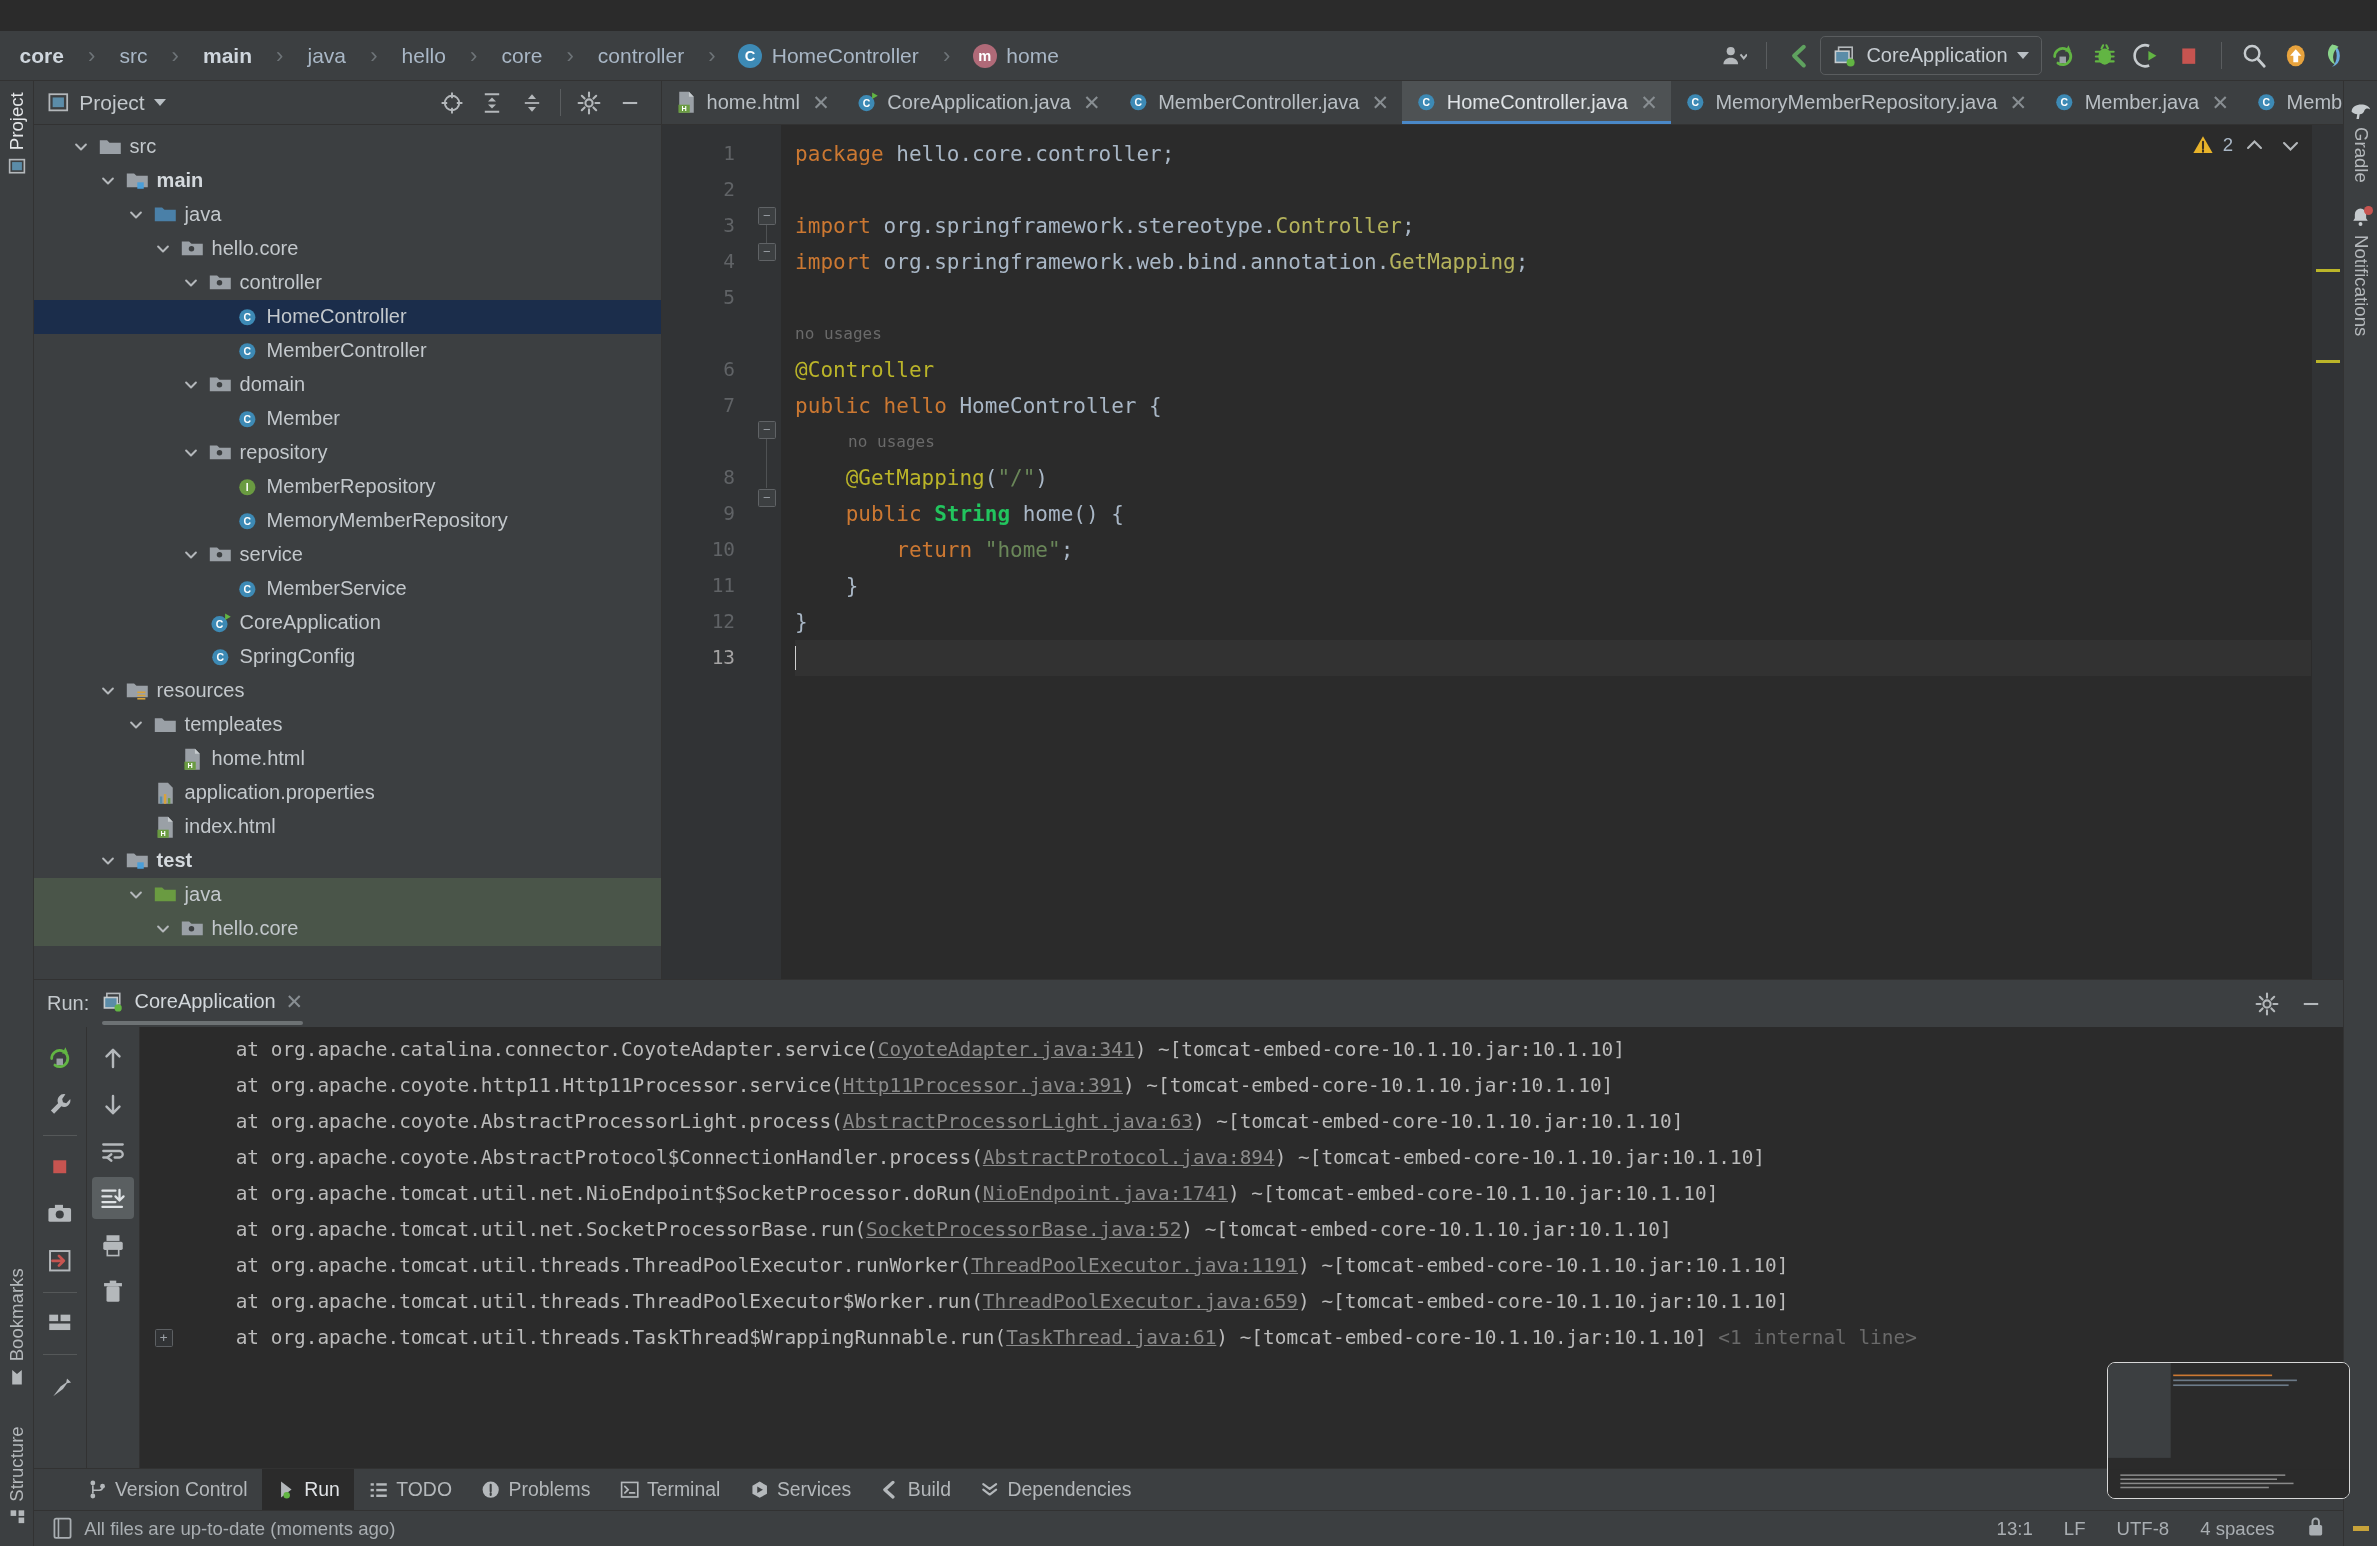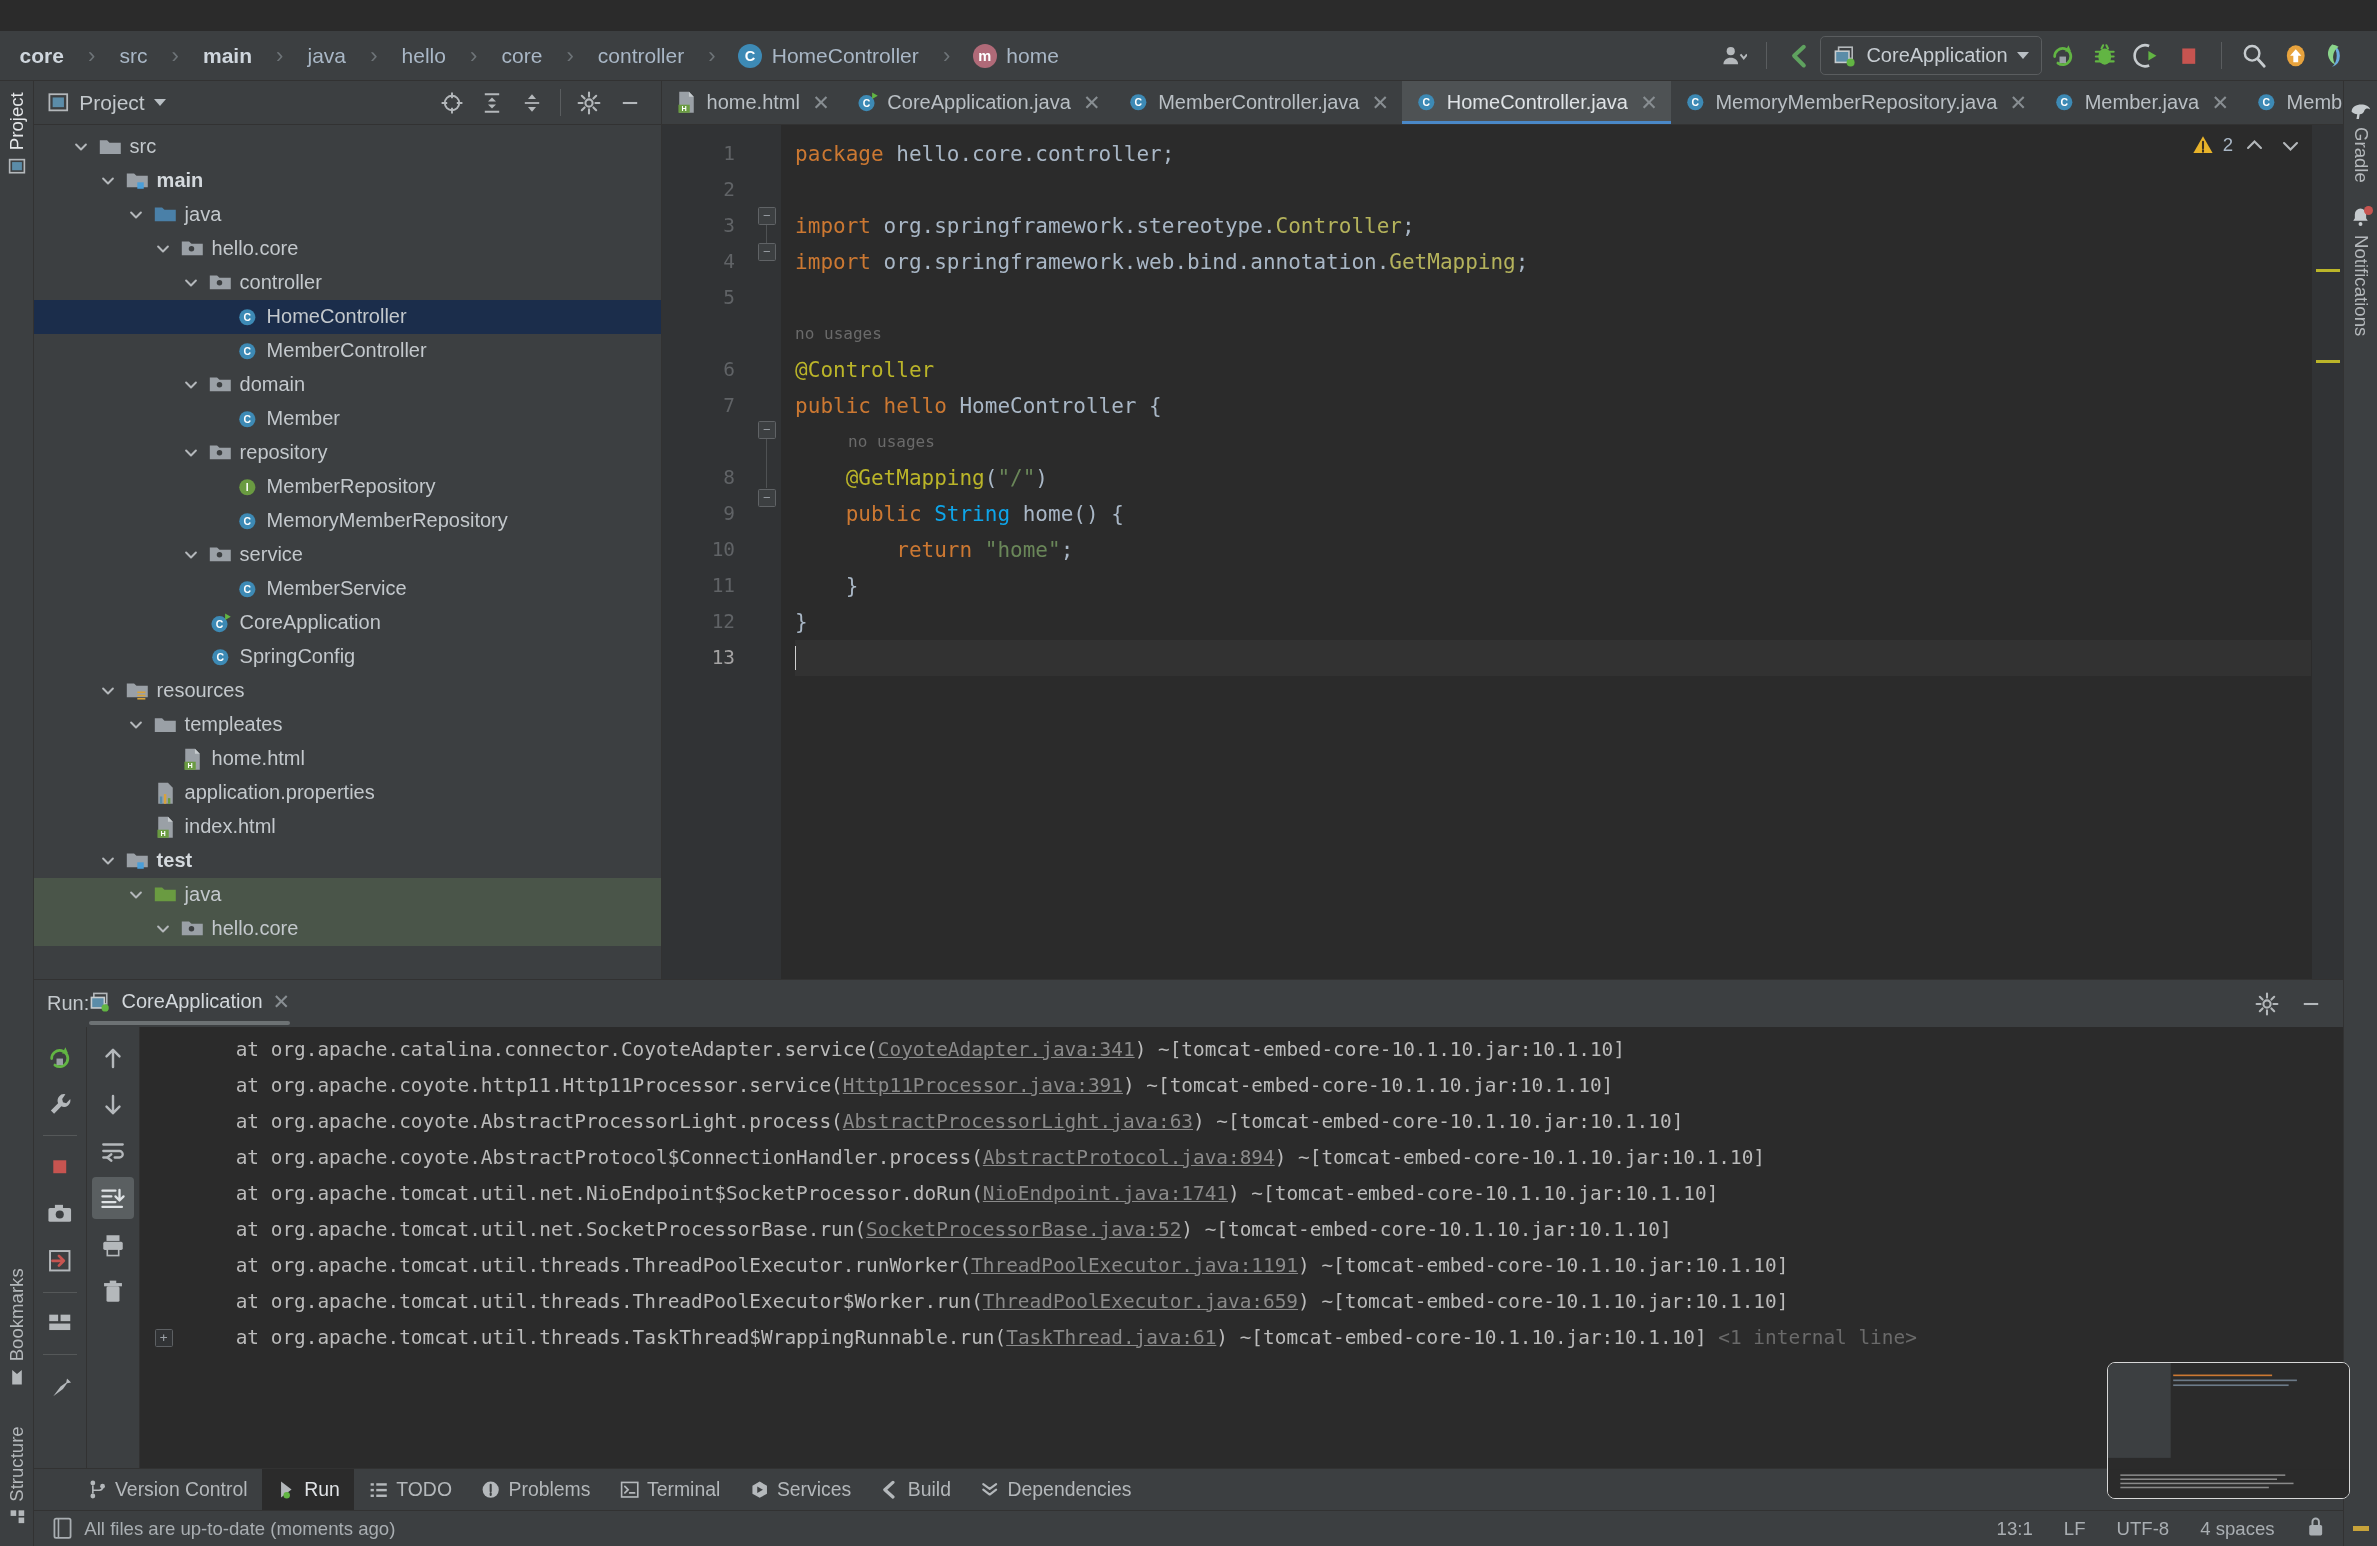--- a/index.html
+++ b/index.html
@@ -119,21 +119,21 @@
     flex:1; padding-top:11.3px; padding-left:14.6px;
     font-family:"DejaVu Sans Mono", monospace; font-size:21px;
     color:#a9b7c6; position:relative; overflow:hidden;
   }
   .cl { height:36px; line-height:36px; white-space:pre; }
   .cl.cur { background:#323232; }
   .hint { color:#6a6a6a; font-size:16px; line-height:36px; height:36px; white-space:pre; }
   .kw  { color:#cc7832; }
   .cls { color:#b5b35c; }
   .str { color:#6a8759; }
-  .typ { color:#0ea5e9; font-weight:normal; }
+  .typ { color:#22c55e; font-weight:bold; }
   .pl  { color:#a9b7c6; }
   .an  { color:#bbb529; }
   .mth { color:#a9b7c6; }
 
   .fold {
     position:absolute; left:4.9px; width:18px;height:18px;
     border:0.8px solid #606366; background:#3c3f41; color:#9aa0a6;
     font-size:13px; line-height:15.4px; text-align:center; border-radius:1.6px;
   }
   .foldline { position:absolute;left:13px;width:0.8px;background:#4f5254; }
@@ -145,21 +145,21 @@
   .mark { position:absolute; right:3.2px; width:24px; height:3.2px; background:#bbb529; }
 
   .warnbar {
     position:absolute; right:39px; top:6.5px; display:flex; align-items:center; gap:8px;
     font-size:18.6px; color:#a9b7c6; z-index:5;
   }
   .warnbar .nav { width:27.5px;height:27.5px;display:flex;align-items:center;justify-content:center;cursor:pointer; }
 
   
   .runpanel { flex:1; display:flex; flex-direction:column; background:#3c3f41; min-height:0; border-top:0.8px solid #323232; }
-  .run-header { height:47px;flex:none;display:flex;align-items:center;padding:0 13px;}
+  .run-header { height:47px;flex:none;display:flex;align-items:center;padding:0 13px;gap:13px; }
   .run-label { font-size:20px;color:#c3c8cc; }
   .run-tab {
     display:flex;align-items:center;gap:9.7px;font-size:20px;color:#d2d7db;cursor:pointer;
     position:relative;padding-bottom:3.2px;
   }
   .run-tab::after { content:"";position:absolute;left:0;right:0;bottom:-8px;height:4px;background:#6d7274;border-radius:2.4px; }
   .run-header-tools { margin-left:auto;display:flex;align-items:center;gap:4.9px; }
   .rht { width:39px;height:39px;display:flex;align-items:center;justify-content:center;cursor:pointer; }
 
   .run-body { flex:1; display:flex; min-height:0; }

